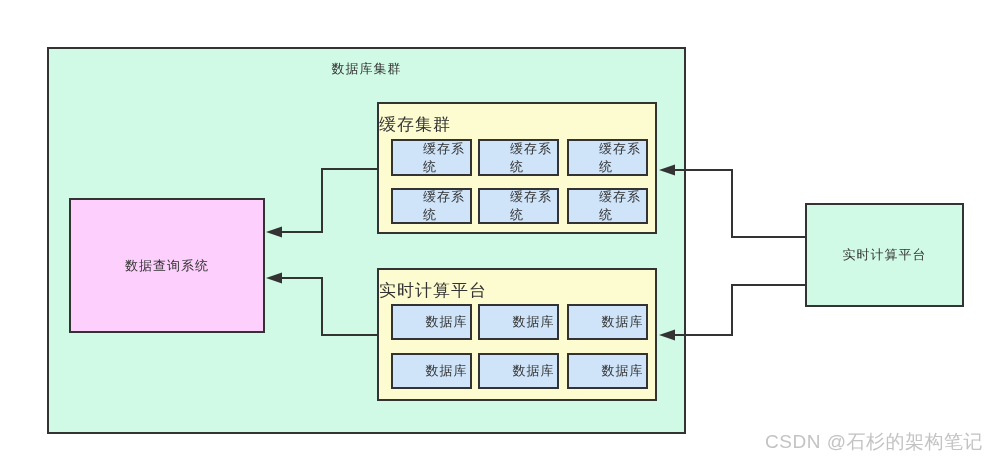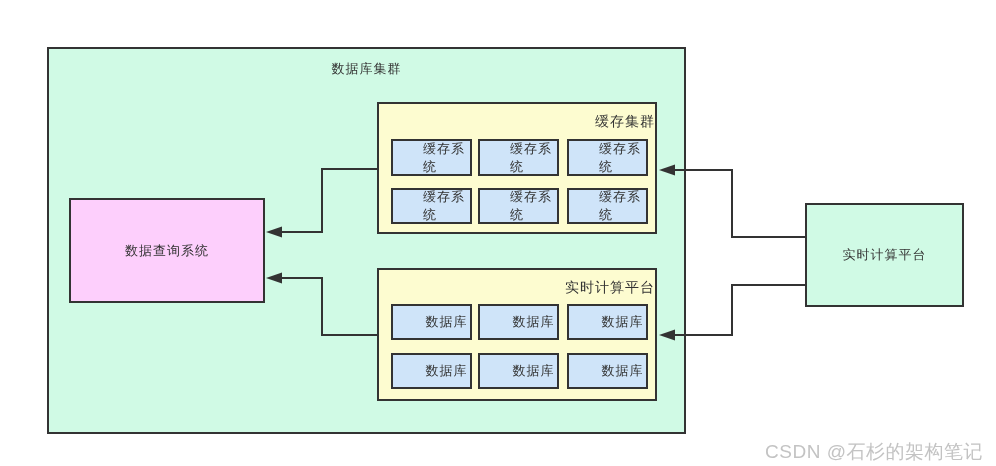--- a/index.html
+++ b/index.html
@@ -30,29 +30,29 @@
   }
   .outer-title {
     position: absolute;
     left: 0; top: 11px; width: 100%;
     text-align: center;
     font-size: 13px;
     letter-spacing: 1px;
     color: #333333;
   }
   .query-system {
-    left: 69px; top: 198px; width: 196px; height: 105px;
+    left: 69px; top: 198px; width: 196px; height: 135px;
     display: flex; align-items: center; justify-content: center;
     font-size: 13px; letter-spacing: 1px;
   }
   .cluster-title {
     position: absolute;
     left: 0; top: 9px; width: 100%;
-    text-align: right;
-    font-size: 14px;
+    text-align: left;
+    font-size: 17px;
     letter-spacing: 1px;
     color: #333333;
   }
   .cache-cluster {
     left: 377px; top: 102px; width: 280px; height: 132px;
   }
   .db-cluster {
     left: 377px; top: 268px; width: 280px; height: 133px;
   }
   .node {
@@ -67,21 +67,21 @@
   .connectors {
     position: absolute;
     left: 0; top: 0;
     width: 996px; height: 466px;
     pointer-events: none;
   }
   .connectors path { stroke: #333333; stroke-width: 2; fill: none; }
   .connectors polygon { fill: #333333; stroke: none; }
   .watermark {
     position: absolute;
-    right: 13px; bottom: 1px;
+    right: 13px; bottom: 11px;
     font-size: 19px;
     letter-spacing: 0.5px;
     color: #c3c3c3;
     text-shadow: 1px 1px 0 #ffffff;
     white-space: nowrap;
   }
 </style>
 </head>
 <body>
 

